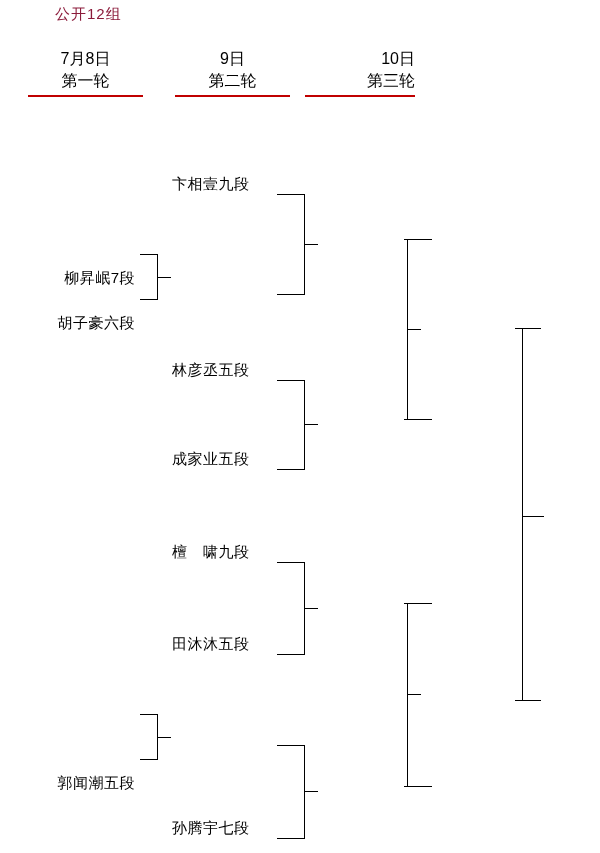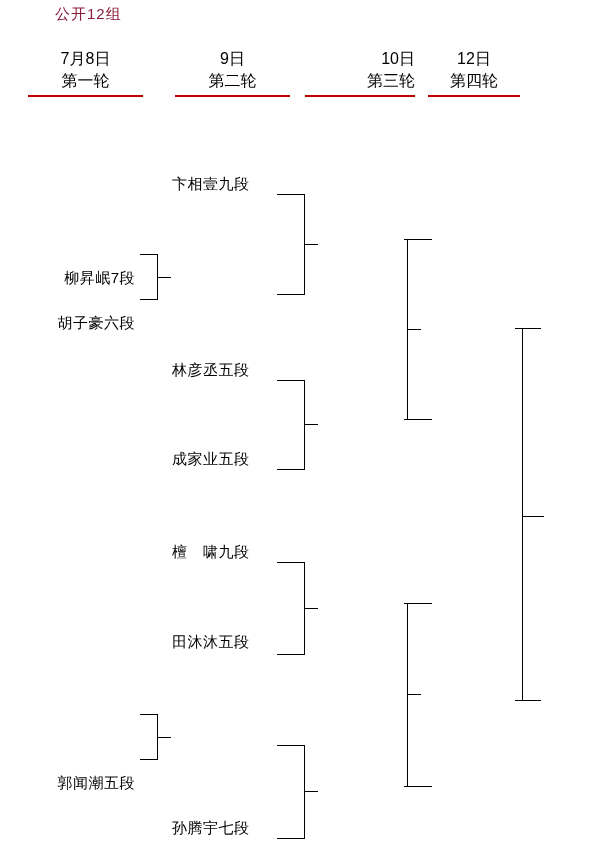--- a/index.html
+++ b/index.html
@@ -87,31 +87,26 @@
   <div class="round-head" style="left:175px; top:48px; width:115px;">
     <span class="date">9日</span>
     <span class="name">第二轮</span>
     <span class="rule" style="background: rgb(192, 0, 0);"></span>
   </div>
   <div class="round-head" style="left:305px; top:48px; width:110px;text-align:right;">
     <span class="date">10日</span>
     <span class="name">第三轮</span>
     <span class="rule" style="background: rgb(192, 0, 0);"></span>
   </div>
-  <div class="round-head" style="left:428px; top:48px; width:92px;">
-    <span class="date">12日</span>
-    <span class="name">第四轮</span>
-    <span class="rule" style="background: rgb(192, 0, 0);"></span>
-  </div>
 
   <div class="player" style="left:172px; top:175px;">卞相壹九段</div>
   <div class="player" style="left:172px; top:361px;">林彦丞五段</div>
   <div class="player" style="left:172px; top:450px;">成家业五段</div>
   <div class="player" style="left:172px; top:543px;">檀　啸九段</div>
-  <div class="player" style="left:172px; top:635px;font-family:Liberation Mono, monospace;">田沐沐五段</div>
+  <div class="player" style="left:172px; top:635px;">田沐沐五段</div>
   <div class="player" style="left:172px; top:819px;">孙腾宇七段</div>
 
   <div class="player right" style="left:0px; top:245px; width:135px;">柳昇岷7段</div>
   <div class="player right" style="left:0px; top:290px; width:135px;">胡子豪六段</div>
   <div class="player right" style="left:0px; top:750px; width:135px;">郭闻潮五段</div>
 
   <div class="line-h" style="left: 140px; top: 254px; width: 18px; background: rgb(0, 0, 0);"></div>
   <div class="line-h" style="left: 140px; top: 299px; width: 18px; background: rgb(0, 0, 0);"></div>
   <div class="line-v" style="left: 157px; top: 254px; height: 46px; background: rgb(0, 0, 0);"></div>
   <div class="line-h" style="left: 157px; top: 277px; width: 14px; background: rgb(0, 0, 0);"></div>

